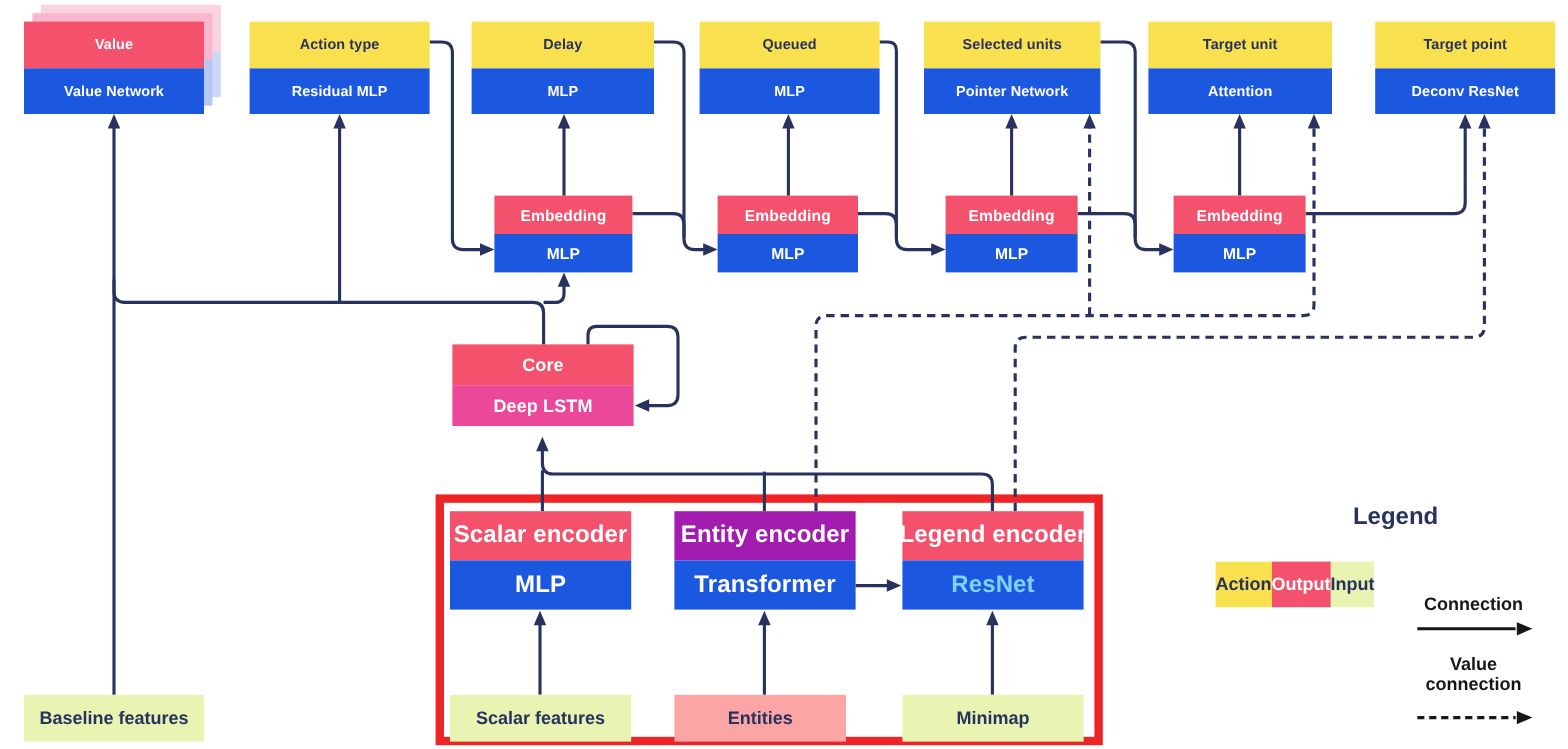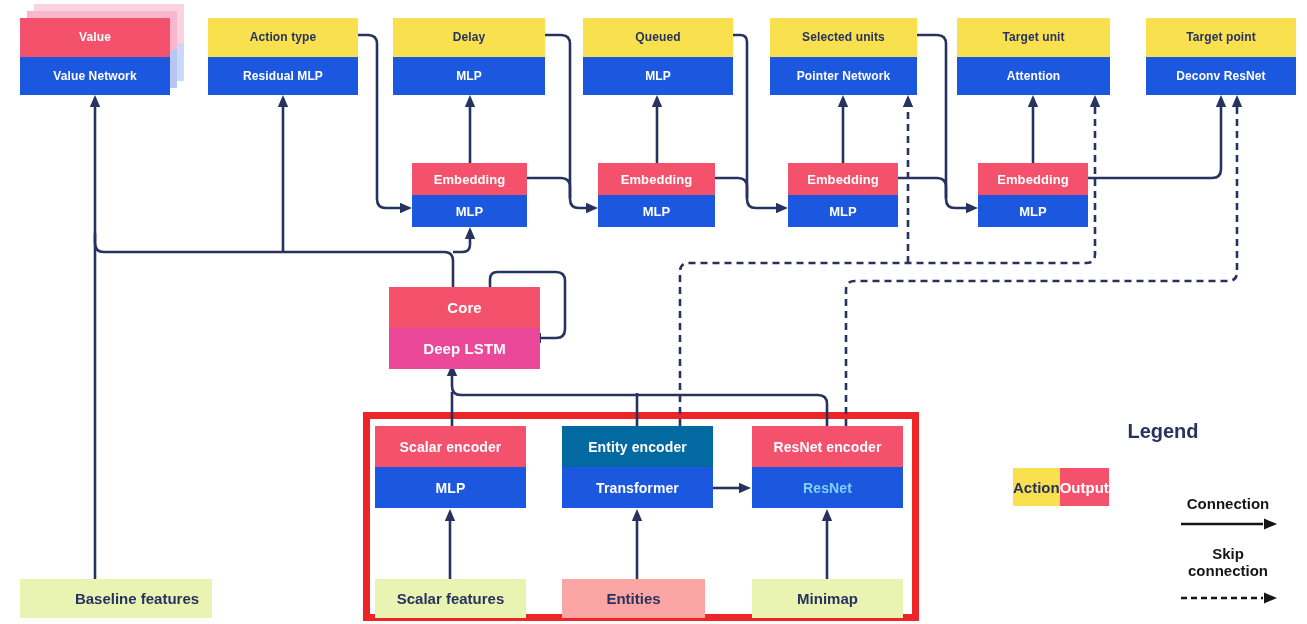--- a/index.html
+++ b/index.html
@@ -8,21 +8,21 @@
     font-family:"Liberation Sans", sans-serif;overflow:hidden;
   }
   #highlight-box{position:absolute;box-sizing:border-box;}
   #edges{position:absolute;left:0;top:0;}
   .node{position:absolute;display:flex;flex-direction:column;}
   .half{flex:1;display:flex;align-items:center;justify-content:center;
         font-weight:700;letter-spacing:.1px;white-space:nowrap;}
   .g-head .half{font-size:12px;}
   .g-emb .half{font-size:13px;}
   .g-core .half{font-size:15px;}
-  .g-enc .half{font-size:14px;}
+  .g-enc .half{font-size:20px;}
   .input-node{position:absolute;display:flex;align-items:center;justify-content:center;
         font-weight:700;font-size:15px;}
   .shadow-card{position:absolute;display:flex;flex-direction:column;}
   .shadow-card div{flex:1;}
   #legend{position:absolute;left:0;top:0;width:1307px;height:624px;pointer-events:none;}
   #legend-title{position:absolute;font-size:20px;font-weight:700;transform:translateX(-50%);}
   #legend-swatches{position:absolute;display:flex;flex-direction:row;}
   .swatch{display:flex;align-items:center;justify-content:center;font-size:15px;font-weight:700;}
   .legend-arrow-label{position:absolute;font-size:15px;font-weight:700;text-align:center;
       transform:translateX(-50%);line-height:17px;}
@@ -129,52 +129,53 @@
         <div class="half" style="background: rgb(28, 87, 224); color: rgb(255, 255, 255);">MLP</div>
       </div>
       <div class="node g-emb" style="left: 788px; top: 163px; width: 110px; height: 64px;">
         <div class="half" style="background: rgb(244, 81, 108); color: rgb(255, 255, 255);">Embedding</div>
         <div class="half" style="background: rgb(28, 87, 224); color: rgb(255, 255, 255);">MLP</div>
       </div>
       <div class="node g-emb" style="left: 978px; top: 163px; width: 110px; height: 64px;">
         <div class="half" style="background: rgb(244, 81, 108); color: rgb(255, 255, 255);">Embedding</div>
         <div class="half" style="background: rgb(28, 87, 224); color: rgb(255, 255, 255);">MLP</div>
       </div>
-      <div class="node g-core" style="left: 377px; top: 287px; width: 151px; height: 82px; margin-left: 12px;">
+      <div class="node g-core" style="left: 377px; top: 287px; width: 151px; height: 68px;">
         <div class="half" style="background: rgb(244, 81, 108); color: rgb(255, 255, 255);">Core</div>
         <div class="half" style="background: #ec4899; color: rgb(255, 255, 255);">Deep LSTM</div>
       </div>
       <div class="node g-enc" style="left: 375px; top: 426px; width: 151px; height: 82px;">
         <div class="half" style="background: rgb(244, 81, 108); color: rgb(255, 255, 255);">Scalar encoder</div>
         <div class="half" style="background: rgb(28, 87, 224); color: rgb(255, 255, 255);">MLP</div>
       </div>
       <div class="node g-enc" style="left: 562px; top: 426px; width: 151px; height: 82px;">
-        <div class="half" style="background: #0369a1; color: rgb(255, 255, 255);">Entity encoder</div>
+        <div class="half" style="background: #a21caf; color: rgb(255, 255, 255);">Entity encoder</div>
         <div class="half" style="background: rgb(28, 87, 224); color: rgb(255, 255, 255);">Transformer</div>
       </div>
       <div class="node g-enc" style="left: 752px; top: 426px; width: 151px; height: 82px;">
-        <div class="half" style="background: rgb(244, 81, 108); color: rgb(255, 255, 255);">ResNet encoder</div>
+        <div class="half" style="background: rgb(244, 81, 108); color: rgb(255, 255, 255);">Legend encoder</div>
         <div class="half" style="background: rgb(28, 87, 224); color: #7dd3fc;">ResNet</div>
       </div>
-      <div class="input-node" style="left: 20px; top: 579px; width: 150px; height: 39px; background: rgb(233, 243, 178); color: rgb(40, 50, 94); padding-left: 42px;">Baseline features</div>
+      <div class="input-node" style="left: 20px; top: 579px; width: 150px; height: 39px; background: rgb(233, 243, 178); color: rgb(40, 50, 94);">Baseline features</div>
       <div class="input-node" style="left: 375px; top: 579px; width: 151px; height: 39px; background: rgb(233, 243, 178); color: rgb(40, 50, 94);">Scalar features</div>
       <div class="input-node" style="left: 562px; top: 579px; width: 143px; height: 39px; background: #fca5a5; color: rgb(40, 50, 94);">Entities</div>
       <div class="input-node" style="left: 752px; top: 579px; width: 151px; height: 39px; background: rgb(233, 243, 178); color: rgb(40, 50, 94);">Minimap</div>
     </div>
 
   <div id="legend">
     <div id="legend-title" style="left: 1163px; top: 420px; color: rgb(40, 50, 94);">Legend</div>
     <div id="legend-swatches" style="left: 1013px; top: 468px; width: 150px;">
         <div class="swatch" style="height: 38px; background: rgb(249, 224, 79); color: rgb(40, 50, 94);">Action</div>
         <div class="swatch" style="height: 38px; background: rgb(244, 81, 108); color: rgb(255, 255, 255);">Output</div>
+        <div class="swatch" style="height: 38px; background: rgb(233, 243, 178); color: rgb(40, 50, 94);">Input</div>
       </div>
     <div id="legend-conn-label" class="legend-arrow-label" style="left: 1228px; top: 495px; color: rgb(22, 22, 22);">Connection</div>
     <svg id="legend-conn-arrow" class="legend-arrow" width="96" height="14" style="left: 1181px; top: 517px;">
         <line x1="0" y1="7" x2="82" y2="7" stroke="#161616" stroke-width="2.6"></line>
   <polygon points="96,7 83,1.5 83,12.5" fill="#161616"></polygon>
       </svg>
-    <div id="legend-skip-label" class="legend-arrow-label" style="width: 110px; left: 1228px; top: 545px; color: rgb(22, 22, 22);">Skip connection</div>
+    <div id="legend-skip-label" class="legend-arrow-label" style="width: 110px; left: 1228px; top: 545px; color: rgb(22, 22, 22);">Value connection</div>
     <svg id="legend-skip-arrow" class="legend-arrow" width="96" height="14" style="left: 1181px; top: 591px;">
         <line x1="0" y1="7" x2="82" y2="7" stroke="#161616" stroke-width="2.6" stroke-dasharray="6 4"></line>
   <polygon points="96,7 83,1.5 83,12.5" fill="#161616"></polygon>
       </svg>
   </div>
 </div>
 
 </body></html>

